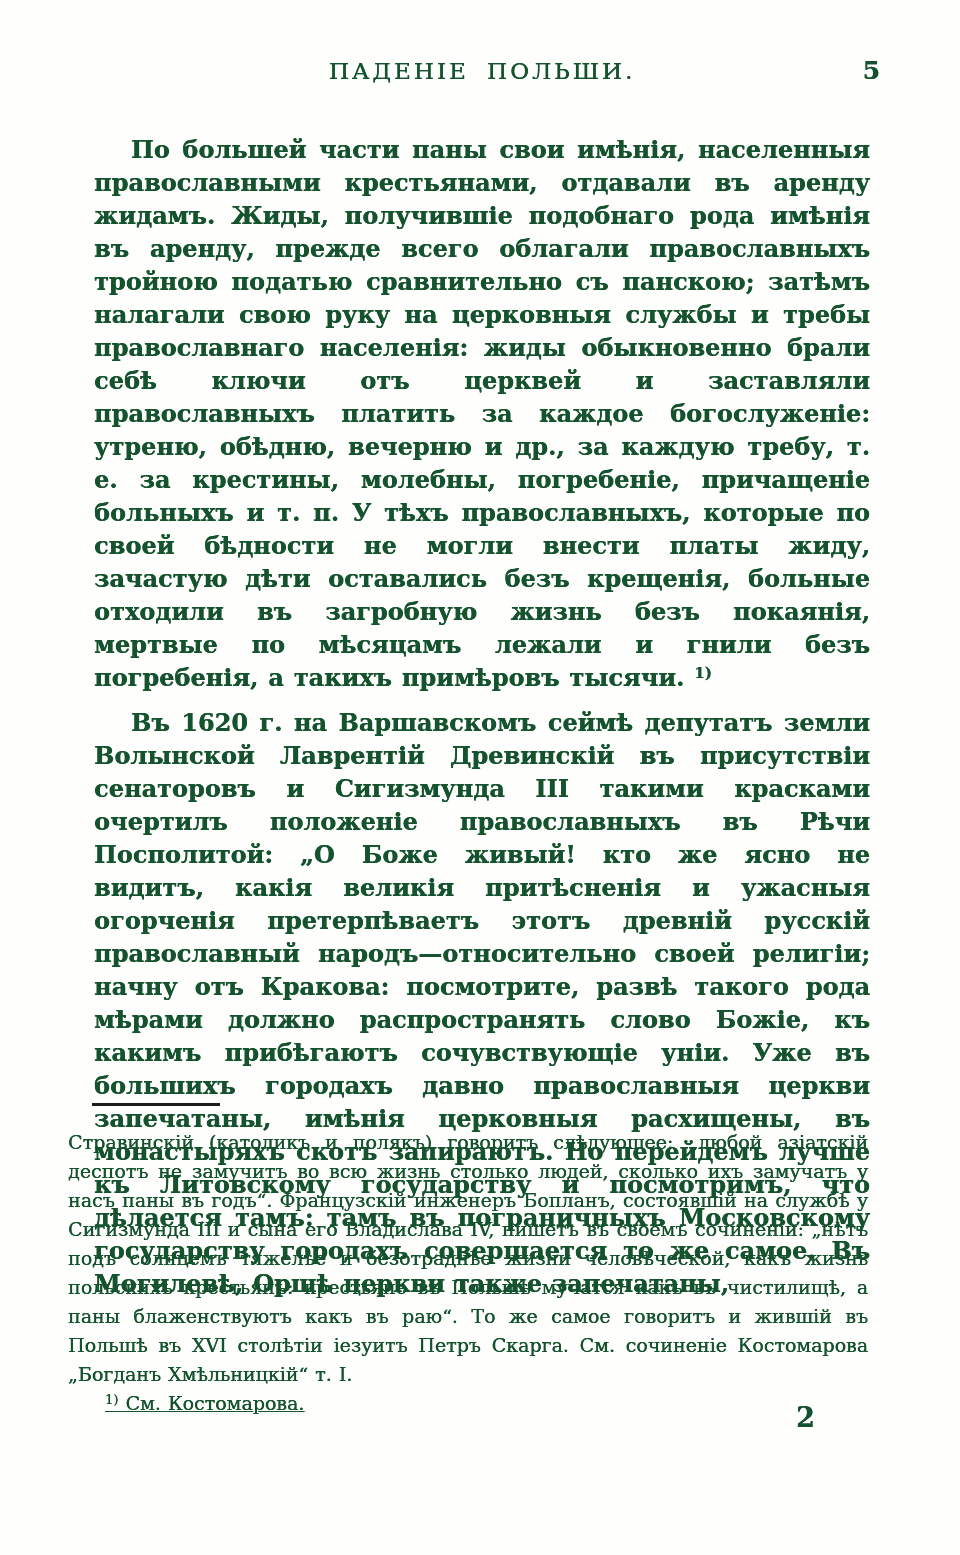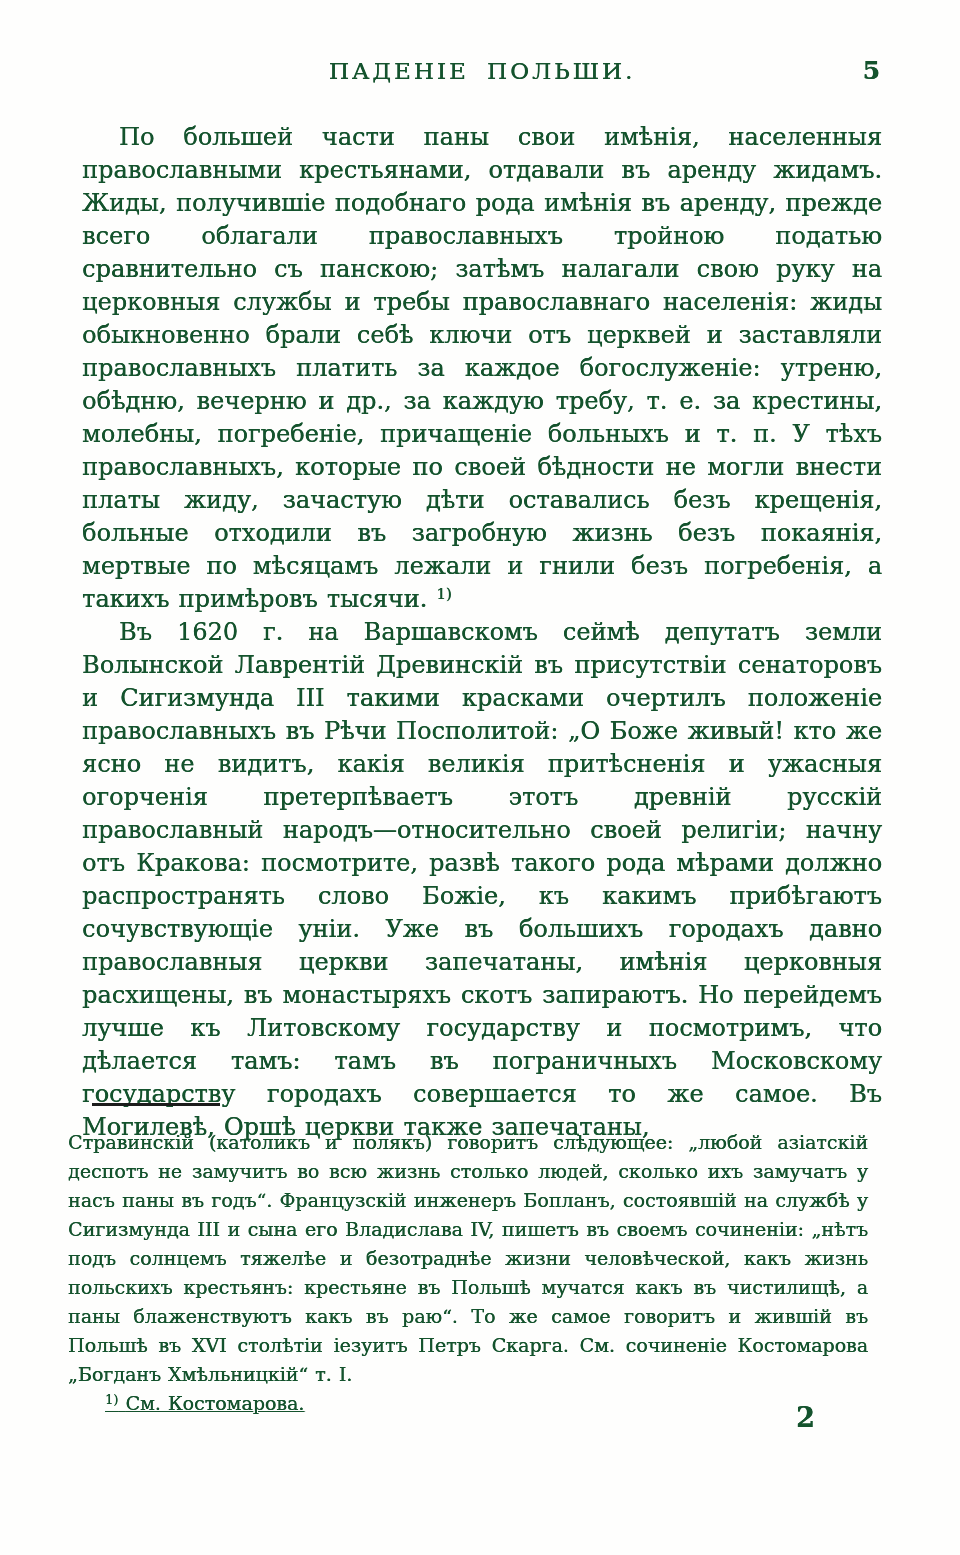--- a/index.html
+++ b/index.html
@@ -38,21 +38,21 @@
   .body-text {
     position: absolute;
     top: 121px;
     left: 82px;
     width: 800px;
     font-size: 24px;
     line-height: 33px;
     text-align: justify;
     word-spacing: 1.5px;
   }
-  .body-text p { margin: 0; }
+  .body-text p { margin: 12px; font-weight: bold; }
   .indent { text-indent: 37px; }
   .fnref {
     font-size: 15px;
     line-height: 0;
     vertical-align: 8px;
   }
   .footnote-rule {
     position: absolute;
     left: 92px;
     top: 1103px;

